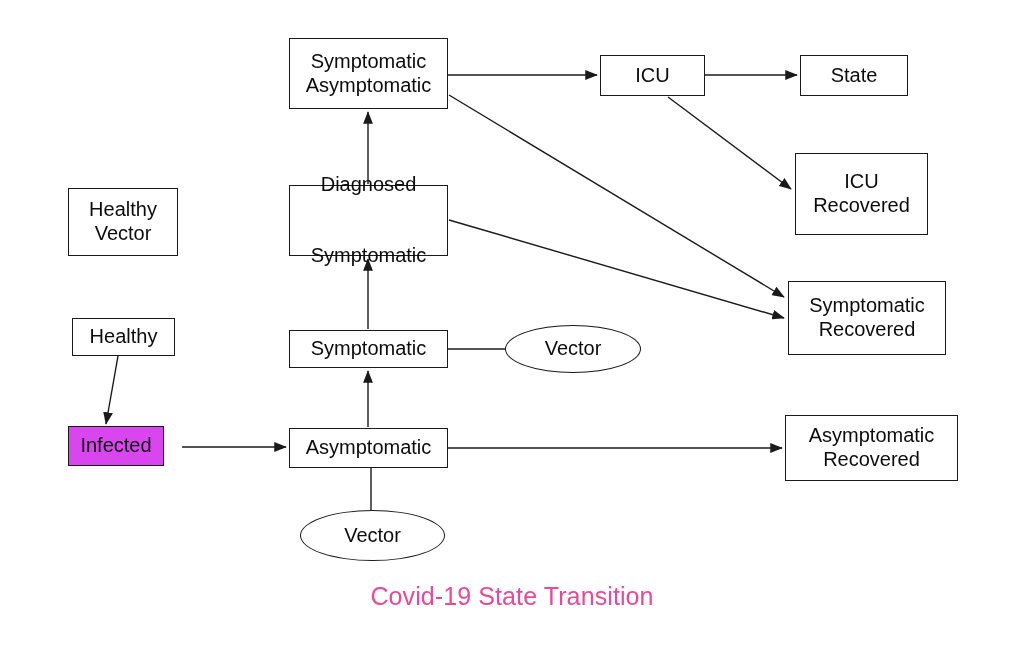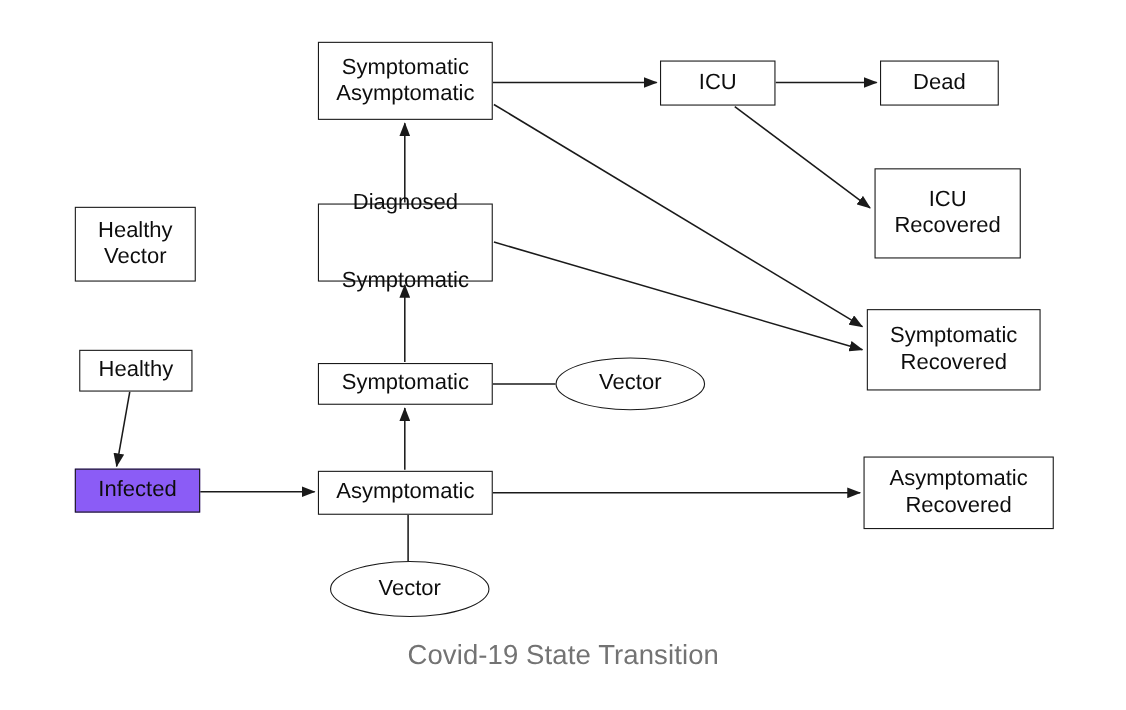--- a/index.html
+++ b/index.html
@@ -46,21 +46,21 @@
   }
   .node .line2 {
     display: block;
   }
   #title {
     position: absolute;
     left: 0;
     width: 1024px;
     text-align: center;
     font-size: 25px;
-    color: #737373;
+    color: #ec4899;
     letter-spacing: 0.1px;
   }
 </style>
 </head>
 <body>
 
 <div id="canvas">
 
   <svg id="edges" viewBox="0 0 1024 645" xmlns="http://www.w3.org/2000/svg">
     <defs>
@@ -86,42 +86,42 @@
   </svg>
 
   <div id="node-layer">
       <div class="node" style="left: 68px; top: 188px; width: 110px; height: 68px; border-color: rgb(26, 26, 26); background: rgb(255, 255, 255); color: rgb(13, 13, 13);">
         <span>Healthy</span>
         <span class="line2">Vector</span>
       </div>
       <div class="node" style="left: 72px; top: 318px; width: 103px; height: 38px; border-color: rgb(26, 26, 26); background: rgb(255, 255, 255); color: rgb(13, 13, 13);">
         <span>Healthy</span>
       </div>
-      <div class="node" style="left: 68px; top: 426px; width: 114px; height: 40px; border-color: rgb(26, 26, 26); background: #8b5cf6; color: rgb(13, 13, 13);">
+      <div class="node" style="left: 68px; top: 426px; width: 96px; height: 40px; border-color: rgb(26, 26, 26); background: #d946ef; color: rgb(13, 13, 13);">
         <span>Infected</span>
       </div>
       <div class="node" style="left: 289px; top: 428px; width: 159px; height: 40px; border-color: rgb(26, 26, 26); background: rgb(255, 255, 255); color: rgb(13, 13, 13);">
         <span>Asymptomatic</span>
       </div>
       <div class="node" style="left: 289px; top: 330px; width: 159px; height: 38px; border-color: rgb(26, 26, 26); background: rgb(255, 255, 255); color: rgb(13, 13, 13);">
         <span>Symptomatic</span>
       </div>
       <div class="node" style="left: 289px; top: 185px; width: 159px; height: 71px; border-color: rgb(26, 26, 26); background: rgb(255, 255, 255); color: rgb(13, 13, 13); gap: 47px;">
         <span>Diagnosed</span>
         <span class="line2">Symptomatic</span>
       </div>
       <div class="node" style="left: 289px; top: 38px; width: 159px; height: 71px; border-color: rgb(26, 26, 26); background: rgb(255, 255, 255); color: rgb(13, 13, 13);">
         <span>Symptomatic</span>
         <span class="line2">Asymptomatic</span>
       </div>
       <div class="node" style="left: 600px; top: 55px; width: 105px; height: 41px; border-color: rgb(26, 26, 26); background: rgb(255, 255, 255); color: rgb(13, 13, 13);">
         <span>ICU</span>
       </div>
       <div class="node" style="left: 800px; top: 55px; width: 108px; height: 41px; border-color: rgb(26, 26, 26); background: rgb(255, 255, 255); color: rgb(13, 13, 13);">
-        <span>Dead</span>
+        <span>State</span>
       </div>
       <div class="node" style="left: 795px; top: 153px; width: 133px; height: 82px; border-color: rgb(26, 26, 26); background: rgb(255, 255, 255); color: rgb(13, 13, 13);">
         <span>ICU</span>
         <span class="line2">Recovered</span>
       </div>
       <div class="node" style="left: 788px; top: 281px; width: 158px; height: 74px; border-color: rgb(26, 26, 26); background: rgb(255, 255, 255); color: rgb(13, 13, 13);">
         <span>Symptomatic</span>
         <span class="line2">Recovered</span>
       </div>
       <div class="node" style="left: 785px; top: 415px; width: 173px; height: 66px; border-color: rgb(26, 26, 26); background: rgb(255, 255, 255); color: rgb(13, 13, 13);">

